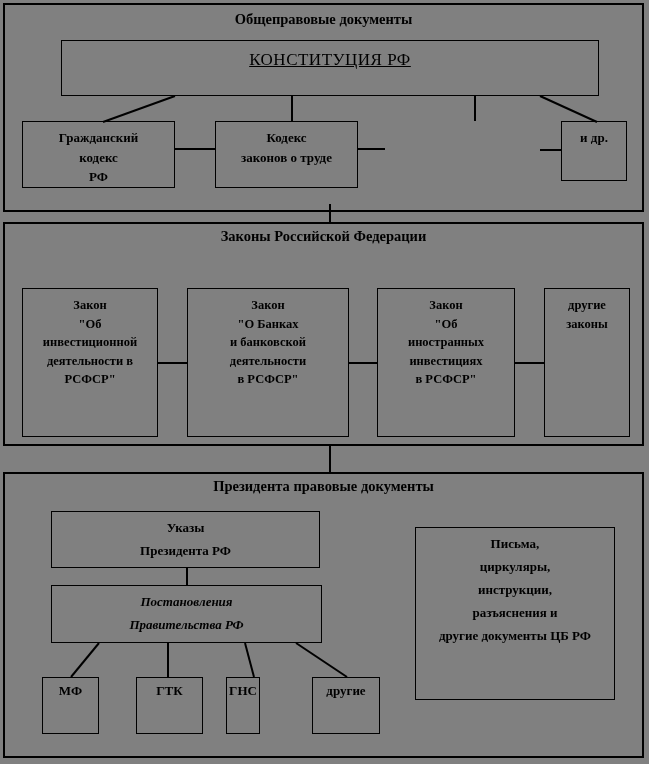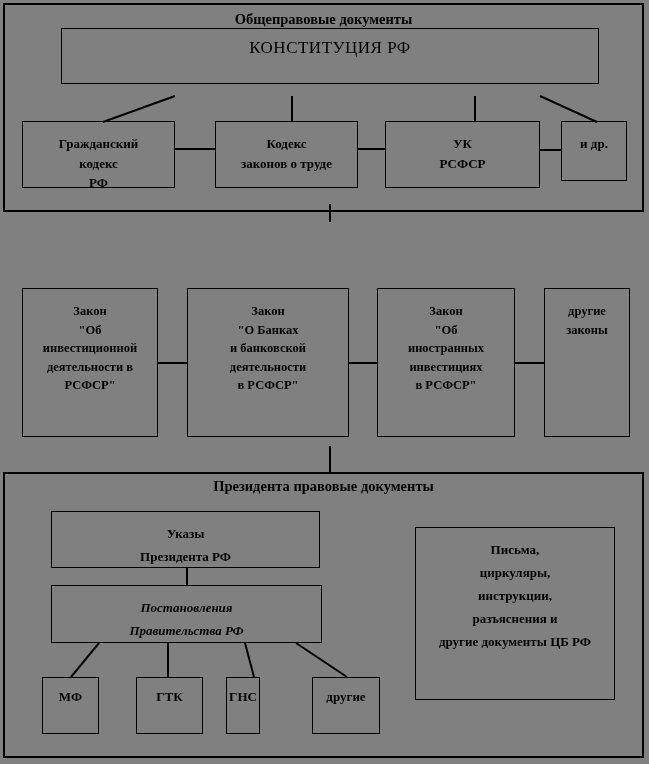--- a/index.html
+++ b/index.html
@@ -5,69 +5,68 @@
   html,body{margin:0;padding:0;background:#6f6f6f;}
   #canvas{
     position:relative;width:649px;height:764px;
     background:#808080;overflow:hidden;
     font-family:"Liberation Serif","DejaVu Serif",serif;
     color:#000000;
     padding-left:8px;
   }
   .sect{position:absolute;border:2px solid #000;box-sizing:border-box;background:transparent;}
   .box{position:absolute;border:1px solid #000;box-sizing:border-box;background:transparent;text-align:center;}
-  .lbl{white-space:pre-line;font-weight:bold;margin-top:6px;}
+  .lbl{white-space:pre-line;font-weight:bold;}
   .sect-title{position:absolute;width:100%;text-align:center;font-weight:bold;font-size:14.5px;}
   .hline,.vline{position:absolute;background:#000;}
   .hline{height:2px;}
   .vline{width:2px;}
   #diagonals{position:absolute;left:0;top:0;pointer-events:none;}
   .const-text{font-size:17px;font-weight:normal;letter-spacing:.5px;padding-top:9px;}
   .s1lbl{font-size:13px;line-height:19.5px;padding-top:6px;}
   .s2lbl{font-size:12.5px;line-height:18.5px;padding-top:7px;}
   .s3lbl{font-size:13px;line-height:23px;padding-top:4px;}
   .aglbl{font-size:13px;padding-top:5px;}
 </style>
 </head>
 <body>
 
 <div id="canvas">
 
   <div class="sect" style="left:3px;top:3px;width:641px;height:209px;">
     <div class="sect-title" style="top:6px;">Общеправовые документы</div>
   </div>
 
-  <div class="box const-text" style="left:61px;top:28px;width:538px;height:56px;">
+  <div class="box const-text" style="left:61px;top:40px;width:538px;height:56px;text-decoration:underline;">
     <span>КОНСТИТУЦИЯ РФ</span>
   </div>
 
   <div class="box" style="left:22px;top:121px;width:153px;height:67px;">
     <div class="lbl s1lbl">Гражданский
 кодекс
 РФ</div>
   </div>
   <div class="box" style="left:215px;top:121px;width:143px;height:67px;">
     <div class="lbl s1lbl">Кодекс
 законов о труде</div>
   </div>
-  <div class="box" style="left:385px;top:121px;width:155px;height:67px;">
-    <div class="lbl s1lbl">УК
-РСФСР</div>
-  </div>
   <div class="box" style="left:561px;top:121px;width:66px;height:60px;">
     <div class="lbl s1lbl">и др.</div>
   </div>
 
   <div class="vline" style="left:291px;top:96px;height:25px;"></div>
   <div class="vline" style="left:474px;top:96px;height:25px;"></div>
   <div class="hline" style="left:175px;top:148px;width:40px;"></div>
   <div class="hline" style="left:358px;top:148px;width:27px;"></div>
   <div class="hline" style="left:540px;top:149px;width:21px;"></div>
   <div class="vline" style="left:329px;top:204px;height:18px;"></div>
 
+  <div class="sect" style="left:3px;top:222px;width:641px;height:224px;">
+    <div class="sect-title" style="top:4px;">Законы Российской Федерации</div>
+  </div>
 
   <div class="box" style="left:22px;top:288px;width:136px;height:149px;">
     <div class="lbl s2lbl">Закон
 "Об
 инвестиционной
 деятельности в
 РСФСР"</div>
   </div>
   <div class="box" style="left:187px;top:288px;width:162px;height:149px;">
     <div class="lbl s2lbl">Закон

